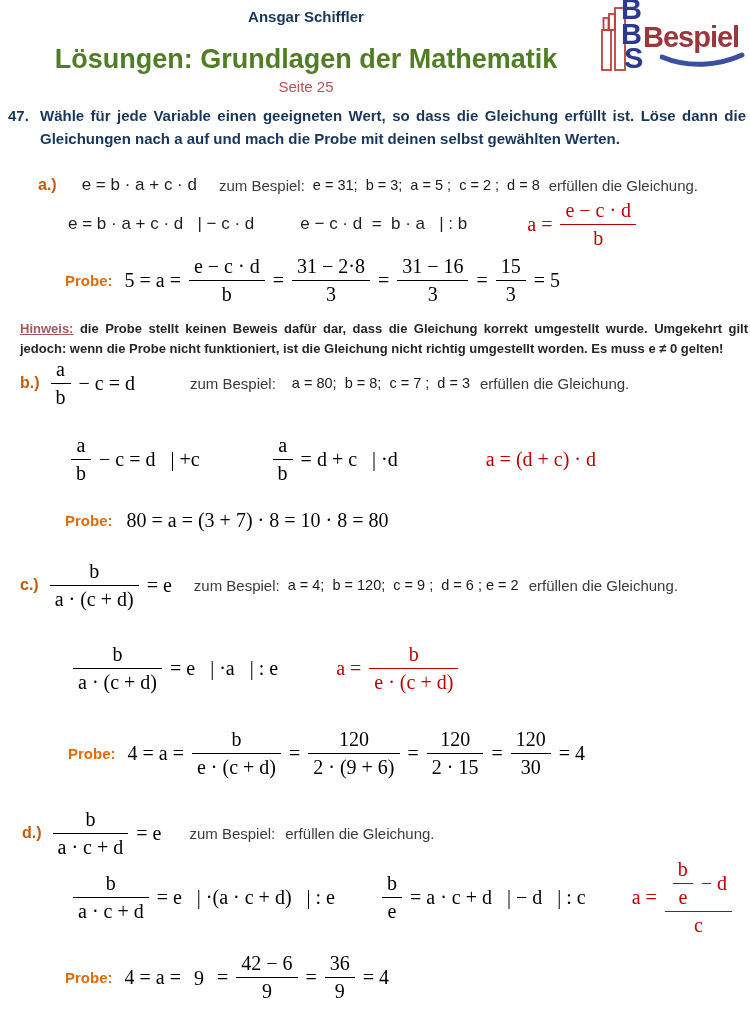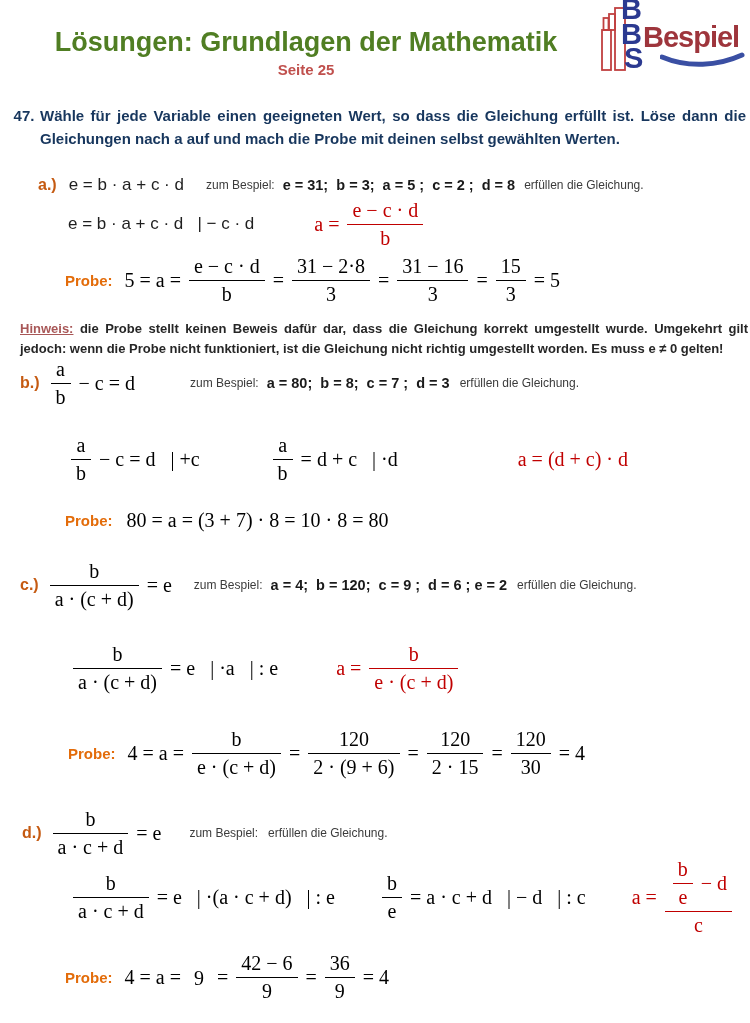--- a/index.html
+++ b/index.html
@@ -5,36 +5,36 @@
   * { margin:0; padding:0; box-sizing:border-box; }
   html,body { background:#ffffff; }
   .page {
     position:relative; width:750px; height:1023px; background:#ffffff;
     font-family:"Liberation Sans", sans-serif; overflow:hidden; color:#1f1f1f;
   }
   
   .hdr { position:absolute; top:8px; left:0; width:612px; text-align:center; }
   .hdr .author { font-size:15px; font-weight:bold; color:#17365D; }
   .hdr .title  { font-size:27px; font-weight:bold; color:#507E23; margin-top:19px; }
-  .hdr .seite  { font-size:15px; font-weight:bold; color:#C0504D; margin-top:3px; }
+  .hdr .seite  { font-size:15px; font-weight:normal; color:#C0504D; margin-top:3px; }
   
   .logo { position:absolute; left:597px; top:0; width:152px; height:80px; }
   .logo .ltr { position:absolute; font-size:29px; line-height:26px; font-weight:bold; color:#2B3990; }
   .logo .city { position:absolute; left:46px; top:23px; font-size:29px; line-height:28px; font-weight:bold; color:#9E353C; letter-spacing:-1px; }
   .logo svg { position:absolute; }
   
   .task { position:absolute; top:105px; left:8px; width:738px; display:flex;
           font-size:15px; font-weight:bold; color:#17365D; line-height:1.5; }
-  .task .num { flex:0 0 32px;text-align:center; }
+  .task .num { flex:0 0 32px; }
   .task p { flex:1; text-align:justify; }
   
   .row { position:absolute; left:0; width:750px; display:flex; align-items:center; }
   .sec-label { font-size:16px; font-weight:bold; color:#C55A11; white-space:pre; }
-  .ex-intro, .ex-suffix { font-size:12px; color:#3b3b3b; white-space:pre; }
-  .ex-values { font-size:14.5px; font-weight:bold; color:#1a1a1a; white-space:pre; }
+  .ex-intro, .ex-suffix { font-size:15px; color:#3b3b3b; white-space:pre; }
+  .ex-values { font-size:14.5px; font-weight:normal; color:#1a1a1a; white-space:pre; }
   .probe-label { font-size:15px; font-weight:bold; color:#E36C0A; white-space:pre; }
   
   .eq { display:inline-flex; align-items:center; white-space:pre; line-height:1.15; }
   .eq.sans  { font-family:"Liberation Sans", sans-serif; font-size:17px; color:#1f1f1f; }
   .eq.serif { font-family:"Liberation Serif", serif; font-size:20px; color:#000000; }
   .eq.red   { color:#C00000; }
   .frac { display:inline-flex; flex-direction:column; align-items:stretch; margin:0 3px; vertical-align:middle; }
   .frac > .num { display:flex; align-items:center; justify-content:center; white-space:pre;
                  border-bottom:1.6px solid currentColor; padding:0 5px 2px; }
   .frac > .den { display:flex; align-items:center; justify-content:center; white-space:pre; padding:2px 5px 0; }
@@ -42,20 +42,21 @@
   .hinweis { position:absolute; top:319px; left:20px; width:728px; font-size:13px; font-weight:bold;
              color:#262626; line-height:1.55; text-align:justify; }
   .hinweis .hlabel { color:#A85757; text-decoration:underline;margin-top:8px; }
 </style>
 </head>
 <body>
 
 <div class="page">
 
   <div class="hdr">
+    <div class="author">Ansgar Schiffler</div>
     <div class="title">Lösungen: Grundlagen der Mathematik</div>
     <div class="seite">Seite 25</div>
   </div>
 
   <div class="logo">
     <svg style="left:3px; top:6px;" width="26" height="66" viewBox="0 0 26 66">
       <g fill="none" stroke="#C04040" stroke-width="1.8">
         <rect x="2" y="24" width="9" height="40"></rect>
         <rect x="3.5" y="12" width="5" height="12"></rect>
         <rect x="9" y="8" width="6" height="16"></rect>
@@ -71,50 +72,51 @@
     </svg>
   </div>
 
   <div class="task">
     <span class="num">47.</span>
     <p>Wähle für jede Variable einen geeigneten Wert, so dass die Gleichung erfüllt ist. Löse dann die Gleichungen nach a auf und mach die Probe mit deinen selbst gewählten Werten.</p>
   </div>
 
   <div class="row" style="top:170px; height:30px;">
     <span class="sec-label" style="margin-left:38px;">a.)</span>
-    <span class="eq sans" style="margin-left:12px;">e = b · a + c · d</span>
+    <span class="eq sans" style="margin-left:25px;">e = b · a + c · d</span>
     <span class="ex-intro" style="margin-left:22px;">zum Bespiel:</span>
     <span class="ex-values" style="margin-left:8px;">e = 31;  b = 3;  a = 5 ;  c = 2 ;  d = 8</span>
     <span class="ex-suffix" style="margin-left:9px;">erfüllen die Gleichung.</span>
   </div>
   <div class="row" style="top:195px; height:58px;">
     <span class="eq sans" style="margin-left:68px;">e = b · a + c · d   | − c · d</span>
+    <span class="eq sans" style="margin-left:46px;">e − c · d  =  b · a   | : b</span>
     <span class="eq serif red" style="margin-left:60px;">a = <span class="frac"><span class="num">e − c · d</span><span class="den">b</span></span></span>
   </div>
   <div class="row" style="top:252px; height:56px;">
     <span class="probe-label" style="margin-left:65px;">Probe:</span>
     <span class="eq serif" style="margin-left:12px;">5 = a = <span class="frac"><span class="num">e − c · d</span><span class="den">b</span></span> = <span class="frac"><span class="num">31 − 2·8</span><span class="den">3</span></span> = <span class="frac"><span class="num">31 − 16</span><span class="den">3</span></span> = <span class="frac"><span class="num">15</span><span class="den">3</span></span> = 5</span>
   </div>
 
   <div class="hinweis">
     <span class="hlabel">Hinweis:</span>
     <span>die Probe stellt keinen Beweis dafür dar, dass die Gleichung korrekt umgestellt wurde. Umgekehrt gilt jedoch: wenn die Probe nicht funktioniert, ist die Gleichung nicht richtig umgestellt worden.  Es muss e ≠ 0 gelten!</span>
   </div>
 
   <div class="row" style="top:352px; height:62px;">
     <span class="sec-label" style="margin-left:20px;">b.)</span>
     <span class="eq serif" style="margin-left:8px;"><span class="frac"><span class="num">a</span><span class="den">b</span></span> − c = d</span>
     <span class="ex-intro" style="margin-left:55px;">zum Bespiel:</span>
-    <span class="ex-values" style="margin-left:8px;">a = 80;  b = 8;  c = 7 ;  d = 3</span>
+    <span class="ex-values" style="margin-left:16px;">a = 80;  b = 8;  c = 7 ;  d = 3</span>
     <span class="ex-suffix" style="margin-left:10px;">erfüllen die Gleichung.</span>
   </div>
   <div class="row" style="top:425px; height:68px;">
     <span class="eq serif" style="margin-left:68px;"><span class="frac"><span class="num">a</span><span class="den">b</span></span> − c = d   | +c</span>
     <span class="eq serif" style="margin-left:70px;"><span class="frac"><span class="num">a</span><span class="den">b</span></span> = d + c   | ·d</span>
-    <span class="eq serif red" style="margin-left:120px;">a = (d + c) · d</span>
+    <span class="eq serif red" style="margin-left:88px;">a = (d + c) · d</span>
   </div>
   <div class="row" style="top:502px; height:36px;">
     <span class="probe-label" style="margin-left:65px;">Probe:</span>
     <span class="eq serif" style="margin-left:14px;">80 = a = (3 + 7) · 8 = 10 · 8 = 80</span>
   </div>
 
   <div class="row" style="top:552px; height:66px;">
     <span class="sec-label" style="margin-left:20px;">c.)</span>
     <span class="eq serif" style="margin-left:8px;"><span class="frac"><span class="num">b</span><span class="den">a · (c + d)</span></span> = e</span>
     <span class="ex-intro" style="margin-left:22px;">zum Bespiel:</span>

